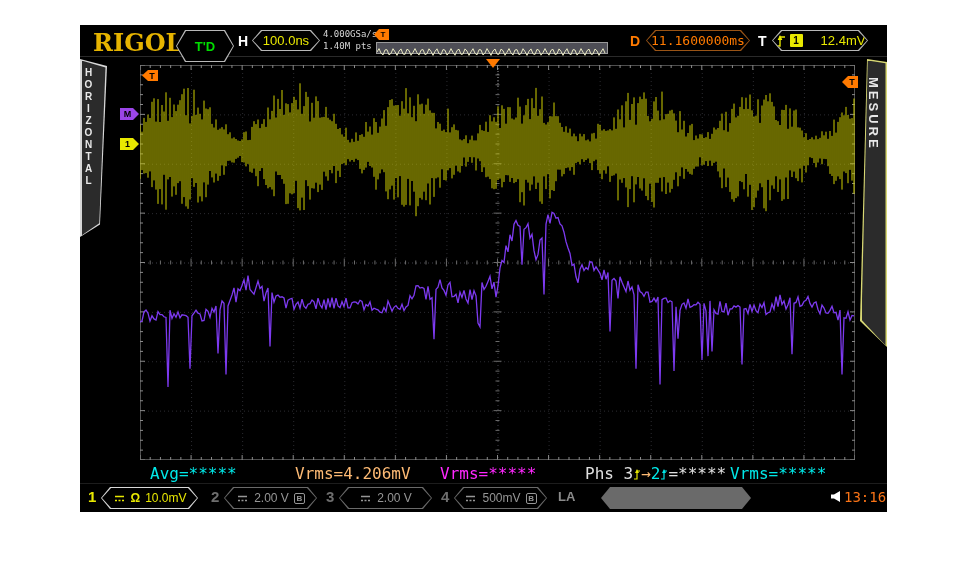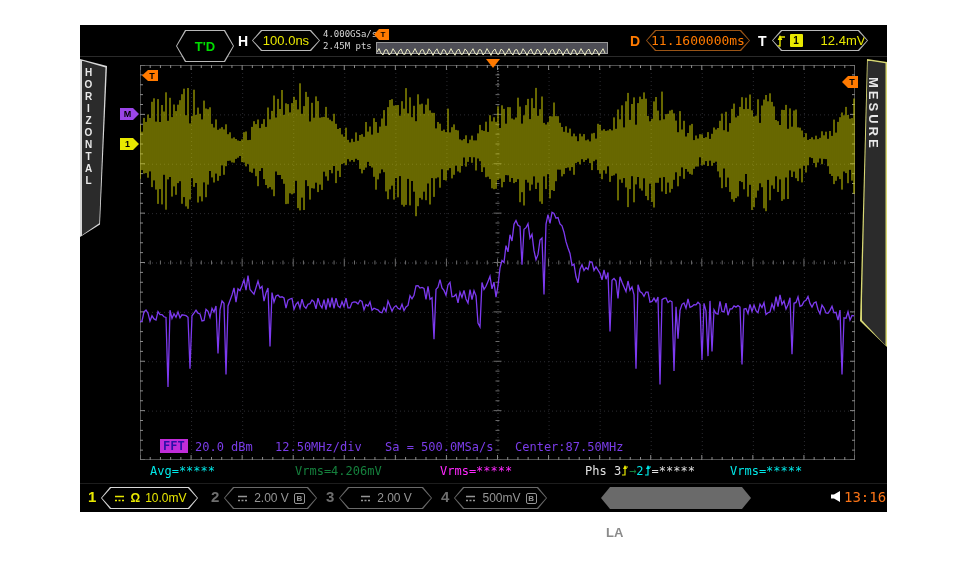--- a/index.html
+++ b/index.html
@@ -63,23 +63,23 @@
 
   
   .fft-row { position:absolute; left:0; top:414px; width:100%; height:18px;
         font-family:"DejaVu Sans Mono", monospace; font-size:12px; color:#7a3ce8; }
   .fft-badge { position:absolute; left:80px; top:0; background:#c02cd8; color:#2a10a8;
         font-weight:bold; padding:0 3px; font-size:12px; }
   .fft-row span.itm { position:absolute; top:1px; white-space:nowrap; }
 
   
   .meas-row { position:absolute; left:0; top:438px; width:100%; height:17px;
-        font-family:"DejaVu Sans Mono", monospace; font-size:12px; white-space:nowrap; }
+        font-family:"DejaVu Sans Mono", monospace; font-size:16px; white-space:nowrap; }
   .meas-row .m { position:absolute; top:1px; }
-  .c-cyan { color:#00e8e8; } .c-yel { color:#15803d; } .c-mag { color:#ff28ff; } .c-wht { color:#e0e0e0; }
+  .c-cyan { color:#00e8e8; } .c-yel { color:#fdba74; } .c-mag { color:#ff28ff; } .c-wht { color:#e0e0e0; }
   .edge-ico { display:inline-block; vertical-align:-1px; }
 
   
   .botbar { position:absolute; left:0; top:458px; width:100%; height:29px; background:#000;
         border-top:1px solid #1d1d1d; font-family:"Liberation Sans", sans-serif; }
   .chnum { position:absolute; top:4px; font-size:15px; font-weight:bold; color:#6e6e6e; }
   .chnum.on { color:#e8e800; }
   .chhex { position:absolute; top:3px; height:22px; }
   .chhex .hex-in { gap:5px; font-size:12px; }
   .chhex.on .hex-bg { background:#d8d8d8; } .chhex.on .hex-in { color:#e8e800; }
@@ -95,40 +95,41 @@
   .clock { position:absolute; left:764px; top:5px; color:#f97316; font-size:14px;
         font-family:"DejaVu Sans Mono", monospace; }
   .spk { position:absolute; left:749px; top:6px; }
 </style>
 </head>
 <body>
 
 <div class="scope">
 
   <div class="topbar">
+    <div class="logo">RIGOL</div>
 
     <div class="hex hex-silver" style="left:96px;top:5px;width:58px;height:32px;">
       <div class="hex-bg"></div>
         <div class="hex-in">
           <span class="statusv">T'D</span>
         </div>
     </div>
 
     <span class="toplabel" style="left:158px;">H</span>
 
     <div class="hex hex-silver" style="left:172px;top:5px;width:68px;height:21px;">
       <div class="hex-bg"></div>
         <div class="hex-in">
           <span class="tbval">100.0ns</span>
         </div>
     </div>
 
     <div class="srate">
       <div>4.000GSa/s</div>
-      <div>2.45M pts</div>
+      <div>1.40M pts</div>
     </div>
 
     <div class="record-flag">T</div>
     <div class="record-strip">
       <div class="inner"><svg id="strip-svg" width="230" height="10">
             <path d="M0 5L0 5.0L2 1.6L4 6.1L6 8.0L8 2.9L10 2.7L12 7.9L14 6.3L16 1.7L18 4.8L20 8.4L22 4.1L24 1.9L26 7.0L28 7.4L30 2.2L32 3.5L34 8.3L36 5.4L38 1.6L40 5.8L42 8.1L44 3.2L46 2.5L48 7.7L50 6.6L52 1.8L54 4.4L56 8.4L58 4.4L60 1.8L62 6.6L64 7.7L66 2.5L68 3.2L70 8.1L72 5.8L74 1.6L76 5.4L78 8.3L80 3.5L82 2.2L84 7.4L86 7.0L88 1.9L90 4.1L92 8.4L94 4.8L96 1.7L98 6.3L100 7.9L102 2.7L104 2.9L106 8.0L108 6.1L110 1.6L112 5.0L114 8.4L116 3.9L118 2.0L120 7.1L122 7.3L124 2.1L126 3.7L128 8.3L130 5.2L132 1.6L134 5.9L136 8.1L138 3.0L140 2.6L142 7.8L144 6.5L146 1.7L148 4.6L150 8.4L152 4.2L154 1.9L156 6.8L158 7.5L160 2.3L162 3.4L164 8.2L166 5.6L168 1.6L170 5.6L172 8.2L174 3.3L176 2.3L178 7.5L180 6.8L182 1.9L184 4.3L186 8.4L188 4.6L190 1.7L192 6.5L194 7.8L196 2.6L198 3.0L200 8.1L202 5.9L204 1.6L206 5.2L208 8.3L210 3.7L212 2.1L214 7.3L216 7.1L218 2.0L220 3.9L222 8.4L224 5.0L226 1.7L228 6.1" stroke="#e8e8c0" stroke-width="1" fill="none"></path>
           </svg></div>
     </div>
 
     <span class="toplabel dlabel" style="left:550px;">D</span>
@@ -527,27 +528,20 @@
       <path d="M0 59.6L0 113.9M2 66.7L2 105.1M4 52.9L4 108.6M6 56.9L6 108.1M8 49.5L8 112.7M10 53.0L10 106.4M12 36.8L12 122.1M14 33.3L14 115.4M16 56.6L16 124.6M18 34.1L18 138.9M20 57.0L20 124.1M22 40.0L22 139.4M24 46.5L24 109.8M26 27.3L26 144.7M28 55.8L28 114.4M30 32.8L30 112.0M32 52.1L32 131.6M34 39.5L34 121.4M36 46.1L36 129.8M38 39.7L38 118.1M40 35.2L40 116.2M42 29.2L42 138.8M44 23.7L44 132.1M46 50.2L46 141.4M48 23.0L48 143.8M50 58.4L50 134.5M52 50.9L52 113.2M54 24.7L54 121.9M56 49.9L56 118.0M58 42.6L58 137.5M60 48.8L60 131.4M62 54.4L62 136.4M64 35.6L64 117.4M66 43.5L66 132.2M68 44.2L68 119.6M70 42.3L70 106.0M72 58.9L72 112.4M74 62.5L74 117.5M76 54.4L76 108.6M78 64.8L78 115.8M80 63.6L80 110.9M82 62.2L82 100.4M84 64.4L84 109.8M86 59.3L86 101.2M88 69.2L88 95.9M90 67.3L90 95.7M92 73.4L92 97.4M94 72.4L94 97.7M96 74.0L96 93.9M98 75.5L98 92.7M100 76.0L100 91.0M102 74.4L102 97.1M104 67.2L104 97.5M106 66.5L106 101.4M108 75.1L108 98.9M110 74.9L110 106.8M112 61.9L112 107.8M114 56.2L114 103.6M116 59.1L116 111.2M118 54.5L118 121.2M120 63.1L120 106.0M122 58.9L122 103.1M124 54.2L124 114.1M126 61.9L126 120.0M128 42.5L128 123.3M130 54.3L130 122.1M132 45.9L132 124.5M134 30.5L134 131.2M136 52.5L136 106.5M138 33.9L138 110.0M140 44.0L140 110.0M142 25.0L142 114.1M144 49.9L144 118.8M146 38.3L146 139.1M148 39.1L148 138.8M150 47.4L150 128.3M152 38.1L152 129.3M154 31.8L154 128.1M156 34.9L156 115.8M158 44.4L158 143.1M160 18.3L160 145.4M162 48.8L162 132.6M164 41.1L164 145.0M166 26.9L166 115.2M168 31.9L168 121.1M170 56.5L170 134.6M172 37.8L172 123.2M174 52.7L174 123.6M176 31.4L176 117.7M178 36.1L178 127.1M180 52.7L180 119.6M182 52.2L182 124.9M184 51.9L184 106.7M186 41.9L186 111.4M188 52.8L188 115.7M190 54.7L190 105.0M192 56.2L192 108.3M194 48.8L194 101.0M196 58.8L196 118.1M198 64.0L198 105.8M200 63.0L200 112.0M202 69.4L202 99.1M204 71.7L204 98.2M206 62.7L206 100.2M208 74.9L208 94.2M210 77.4L210 96.6M212 73.8L212 95.0M214 76.8L214 96.8M216 67.4L216 93.8M218 75.8L218 95.1M220 70.0L220 103.9M222 69.2L222 108.4M224 71.8L224 104.9M226 57.0L226 102.6M228 66.6L228 96.9M230 61.5L230 101.0M232 69.6L232 102.5M234 53.2L234 111.8M236 57.0L236 124.7M238 67.8L238 114.4M240 61.6L240 108.4M242 53.5L242 104.4M244 45.1L244 107.2M246 60.8L246 126.4M248 42.1L248 134.2M250 35.0L250 124.4M252 34.2L252 120.7M254 40.6L254 134.6M256 40.2L256 113.1M258 40.0L258 132.3M260 50.7L260 111.1M262 36.2L262 139.8M264 43.7L264 141.6M266 23.1L266 139.9M268 48.3L268 113.9M270 32.3L270 140.4M272 52.2L272 116.0M274 40.8L274 126.7M276 56.2L276 151.2M278 29.3L278 141.2M280 39.4L280 132.9M282 38.7L282 134.6M284 48.8L284 126.7M286 39.7L286 135.2M288 33.6L288 118.5M290 45.4L290 139.5M292 47.8L292 113.1M294 47.9L294 131.9M296 63.4L296 113.4M298 57.0L298 112.4M300 58.7L300 122.7M302 65.8L302 104.3M304 64.6L304 115.0M306 67.1L306 115.5M308 43.6L308 105.3M310 67.4L310 103.1M312 62.2L312 113.4M314 59.4L314 109.8M316 64.9L316 100.7M318 65.4L318 106.4M320 74.4L320 107.6M322 75.3L322 101.0M324 74.1L324 92.5M326 70.3L326 101.6M328 78.2L328 96.9M330 74.7L330 92.1M332 70.6L332 97.8M334 75.4L334 92.3M336 75.4L336 105.5M338 68.4L338 93.5M340 59.9L340 96.2M342 65.2L342 107.0M344 65.9L344 102.3M346 56.7L346 112.2M348 66.9L348 111.7M350 50.2L350 114.1M352 56.4L352 123.3M354 52.3L354 124.2M356 56.8L356 123.8M358 41.3L358 115.0M360 63.0L360 113.6M362 40.3L362 122.3M364 43.9L364 117.0M366 58.7L366 110.1M368 42.1L368 110.3M370 42.2L370 116.9M372 53.5L372 113.0M374 54.5L374 118.1M376 52.5L376 117.0M378 32.7L378 114.2M380 41.6L380 137.2M382 58.6L382 127.2M384 50.3L384 140.5M386 40.1L386 114.8M388 33.9L388 117.6M390 54.1L390 125.6M392 33.2L392 119.6M394 43.1L394 111.4M396 22.9L396 124.0M398 50.8L398 117.7M400 44.2L400 136.5M402 31.5L402 138.9M404 57.9L404 111.4M406 59.5L406 124.1M408 57.2L408 109.2M410 51.1L410 133.4M412 51.4L412 125.1M414 37.5L414 126.0M416 51.1L416 116.2M418 51.2L418 104.6M420 57.8L420 104.7M422 62.0L422 111.4M424 66.8L424 109.1M426 61.3L426 103.1M428 67.7L428 102.5M430 63.6L430 105.7M432 71.3L432 102.1M434 68.6L434 109.8M436 71.3L436 98.1M438 76.2L438 96.9M440 68.7L440 99.4M442 71.4L442 94.2M444 69.1L444 96.9M446 75.3L446 95.0M448 74.5L448 93.5M450 76.4L450 98.1M452 68.5L452 105.1M454 67.9L454 96.2M456 73.6L456 94.7M458 58.8L458 105.1M460 59.8L460 108.6M462 65.5L462 114.2M464 64.2L464 105.3M466 65.9L466 108.7M468 65.4L468 101.3M470 64.1L470 116.9M472 65.4L472 110.9M474 52.4L474 110.3M476 63.8L476 108.6M478 44.5L478 135.4M480 54.3L480 114.5M482 40.3L482 117.8M484 62.4L484 113.1M486 36.3L486 122.4M488 27.9L488 142.1M490 54.9L490 124.1M492 39.0L492 111.2M494 32.4L494 137.3M496 59.7L496 119.4M498 38.1L498 112.0M500 31.7L500 123.5M502 34.1L502 125.6M504 27.4L504 113.3M506 33.7L506 131.0M508 51.0L508 135.2M510 56.3L510 118.7M512 53.8L512 136.9M514 36.4L514 142.5M516 32.0L516 117.8M518 45.6L518 117.8M520 55.3L520 112.8M522 26.6L522 126.5M524 54.3L524 112.1M526 49.1L526 129.0M528 48.8L528 117.6M530 45.6L530 127.5M532 44.8L532 123.9M534 48.4L534 114.8M536 55.6L536 107.3M538 67.2L538 121.3M540 46.1L540 111.2M542 64.5L542 102.4M544 55.8L544 113.8M546 71.5L546 104.0M548 68.0L548 106.7M550 60.3L550 108.9M552 58.9L552 109.7M554 75.1L554 103.8M556 70.5L556 101.6M558 73.5L558 101.5M560 69.2L560 92.3M562 69.4L562 100.4M564 73.0L564 99.7M566 72.2L566 96.1M568 67.1L568 101.0M570 73.9L570 95.7M572 68.8L572 100.8M574 62.5L574 97.9M576 64.5L576 96.7M578 63.0L578 106.4M580 55.8L580 112.4M582 48.6L582 123.2M584 65.2L584 103.5M586 46.8L586 122.1M588 66.7L588 112.6M590 58.1L590 126.9M592 43.9L592 134.3M594 38.6L594 136.8M596 52.4L596 133.1M598 50.8L598 131.4M600 41.9L600 116.1M602 32.2L602 117.1M604 44.1L604 124.3M606 32.7L606 109.0M608 43.9L608 131.7M610 29.5L610 119.8M612 45.3L612 145.0M614 51.5L614 142.2M616 50.7L616 132.7M618 34.3L618 125.6M620 57.9L620 118.3M622 40.5L622 122.2M624 34.6L624 143.3M626 30.0L626 146.2M628 36.3L628 114.9M630 28.3L630 135.2M632 36.9L632 120.4M634 41.4L634 123.8M636 55.0L636 111.3M638 56.2L638 127.0M640 60.0L640 114.4M642 44.8L642 135.9M644 45.0L644 134.3M646 39.9L646 112.5M648 63.8L648 134.0M650 43.4L650 105.4M652 61.7L652 112.0M654 45.5L654 106.6M656 44.5L656 113.2M658 62.3L658 116.1M660 62.7L660 103.6M662 65.5L662 117.4M664 72.3L664 100.7M666 68.2L666 107.5M668 74.9L668 100.3M670 74.0L670 92.3M672 72.3L672 93.1M674 74.4L674 98.0M676 70.7L676 102.3M678 74.1L678 97.5M680 72.8L680 93.5M682 66.3L682 99.2M684 70.3L684 93.9M686 66.7L686 94.1M688 73.8L688 101.2M690 66.0L690 108.9M692 70.9L692 111.0M694 54.6L694 119.1M696 67.6L696 115.8M698 56.9L698 111.4M700 52.2L700 114.1M702 47.5L702 124.6M704 50.3L704 106.5M706 41.9L706 108.1M708 50.0L708 118.2M710 53.7L710 104.9M712 53.1L712 115.6M714 33.5L714 128.8" stroke="#cfcf00" stroke-width="1" fill="none"></path>
       <path d="M0 257.0L2 256.0L4 246.8L6 245.1L8 248.2L10 256.1L12 250.8L14 253.9L16 255.1L18 246.6L20 249.5L22 249.6L24 251.8L26 252.4L28 321.9L30 245.2L32 253.4L34 248.7L36 252.3L38 247.0L40 252.8L42 249.8L44 250.1L46 250.7L48 252.3L50 303.7L52 250.8L54 248.1L56 245.2L58 248.2L60 249.0L62 256.0L64 255.5L66 244.4L68 246.4L70 252.3L72 243.3L74 247.0L76 241.0L78 288.5L80 244.9L82 236.0L84 238.3L86 309.6L88 241.0L90 235.6L92 230.0L94 222.9L96 237.1L98 223.9L100 225.7L102 220.5L104 214.8L106 225.2L108 210.5L110 224.5L112 226.9L114 229.2L116 222.6L118 216.0L120 223.5L122 221.5L124 236.1L126 228.0L128 223.0L130 281.5L132 227.6L134 237.1L136 231.0L138 230.1L140 232.3L142 231.8L144 233.0L146 243.2L148 235.2L150 234.0L152 233.4L154 244.2L156 239.4L158 237.1L160 243.2L162 234.1L164 241.2L166 243.3L168 239.2L170 238.7L172 235.0L174 236.9L176 243.9L178 233.2L180 239.8L182 242.9L184 234.6L186 244.7L188 233.3L190 242.4L192 232.7L194 243.3L196 233.2L198 240.9L200 242.6L202 236.7L204 241.7L206 233.2L208 242.9L210 242.9L212 237.7L214 237.0L216 237.2L218 239.0L220 235.3L222 236.5L224 244.9L226 239.6L228 241.0L230 236.9L232 245.3L234 243.2L236 244.1L238 244.9L240 247.2L242 247.8L244 242.5L246 246.5L248 236.0L250 241.0L252 246.1L254 242.3L256 240.6L258 243.3L260 244.4L262 239.2L264 245.7L266 242.0L268 240.4L270 230.7L272 233.8L274 230.3L276 220.9L278 220.7L280 223.1L282 222.5L284 223.5L286 234.4L288 221.4L290 234.3L292 232.7L294 274.3L296 224.4L298 222.1L300 214.7L302 222.9L304 225.4L306 230.2L308 219.9L310 217.3L312 231.8L314 231.3L316 229.2L318 237.9L320 227.1L322 232.5L324 225.3L326 234.0L328 238.0L330 224.6L332 234.6L334 225.8L336 230.8L338 258.1L340 261.9L342 217.5L344 224.4L346 221.3L348 216.4L350 211.2L352 223.8L354 217.2L356 232.1L358 220.8L360 202.9L362 195.5L364 197.4L366 180.7L368 186.9L370 169.8L372 176.0L374 159.3L376 155.5L378 160.2L380 161.4L382 199.6L384 164.3L386 162.7L388 158.6L390 173.2L392 169.3L394 185.7L396 194.7L398 189.4L400 175.1L402 173.1L404 229.4L406 159.2L408 149.7L410 158.4L412 147.3L414 148.5L416 153.2L418 152.5L420 159.0L422 160.9L424 167.2L426 176.7L428 183.0L430 188.5L432 200.5L434 199.2L436 211.8L438 217.7L440 204.3L442 199.8L444 205.5L446 202.5L448 204.5L450 196.8L452 197.1L454 205.4L456 201.8L458 205.2L460 208.3L462 214.8L464 205.0L466 214.2L468 207.4L470 266.5L472 215.3L474 213.5L476 216.1L478 233.5L480 211.8L482 217.3L484 222.0L486 226.6L488 216.0L490 225.2L492 222.0L494 229.9L496 303.8L498 219.8L500 226.5L502 227.9L504 231.4L506 227.1L508 227.2L510 237.2L512 236.4L514 233.1L516 236.9L518 231.9L520 319.4L522 234.7L524 233.4L526 232.9L528 237.4L530 235.7L532 236.8L534 306.1L536 241.8L538 273.7L540 245.4L542 239.3L544 237.9L546 243.2L548 234.0L550 242.4L552 241.4L554 239.7L556 239.9L558 237.3L560 239.3L562 295.0L564 238.3L566 246.0L568 291.1L570 235.9L572 286.5L574 244.8L576 248.5L578 249.2L580 236.3L582 246.5L584 247.0L586 238.2L588 250.2L590 244.0L592 243.9L594 240.9L596 242.1L598 240.6L600 242.0L602 299.5L604 244.0L606 243.5L608 248.5L610 239.3L612 246.5L614 240.1L616 245.6L618 247.6L620 239.2L622 242.6L624 237.7L626 249.4L628 247.7L630 247.0L632 238.9L634 244.3L636 231.7L638 241.7L640 229.8L642 239.4L644 235.9L646 244.0L648 239.8L650 232.7L652 289.3L654 238.3L656 237.4L658 231.8L660 241.4L662 240.4L664 236.5L666 235.4L668 231.5L670 238.4L672 242.0L674 237.9L676 237.0L678 244.5L680 248.7L682 240.2L684 243.1L686 248.0L688 248.3L690 245.3L692 241.3L694 247.8L696 247.3L698 255.2L700 245.1L702 309.6L704 252.9L706 253.3L708 246.8L710 255.0L712 250.4L714 250.9" stroke="#7d3af0" stroke-width="1.3" fill="none"></path>
     </svg>
 
   <div class="trig-pos"></div>
   <div class="edge-badge badge-left bg-orange" style="left:62px;top:45px;width:16px;height:11px;">T</div>
   <div class="edge-badge badge-right bg-purple" style="left:40px;top:83px;width:19px;height:12px;">M</div>
   <div class="edge-badge badge-right bg-yellow" style="left:40px;top:113px;width:19px;height:12px;">1</div>
   <div class="edge-badge badge-left bg-orange" style="left:762px;top:51px;width:16px;height:12px;">T</div>
 
-  <div class="fft-row">
-    <span class="fft-badge">FFT</span>
-    <span class="itm" style="left:115px;">20.0 dBm</span>
-    <span class="itm" style="left:195px;">12.50MHz/div</span>
-    <span class="itm" style="left:305px;">Sa = 500.0MSa/s</span>
-    <span class="itm" style="left:435px;">Center:87.50MHz</span>
-  </div>
 
   <div class="meas-row">
     <span class="m c-cyan" style="left:70px;">Avg=*****</span>
     <span class="m c-yel" style="left:215px;">Vrms=4.206mV</span>
     <span class="m c-mag" style="left:360px;">Vrms=*****</span>
     <span class="m c-wht" style="left:505px;">
       <span>Phs 3</span><svg class="edge-ico" width="8" height="11">
           <path d="M1,10 H4 V2 H7" stroke="#e8e800" stroke-width="1.2" fill="none"></path>
           <polygon points="4,0 2,4 6,4" fill="#e8e800"></polygon>
         </svg><span class="c-yel">→</span><span class="c-cyan">2</span><svg class="edge-ico" width="8" height="11">
@@ -603,21 +597,21 @@
       <div class="hex-in">
         <svg width="13" height="9">
           <line x1="2" y1="2.5" x2="11" y2="2.5" stroke="#969696" stroke-width="1.3"></line>
           <line x1="2" y1="6.5" x2="11" y2="6.5" stroke="#969696" stroke-width="1.3" stroke-dasharray="2 1.5"></line>
         </svg>
         <span>500mV</span>
         <span class="bw-badge">B</span>
       </div>
     </div>
 
-    <span class="la-label" style="left:526px;margin-top:36px;">LA</span>
+    <span class="la-label" style="left:478px;">LA</span>
     <div class="chhex hex off" style="left:521px;width:150px;">
       <div class="hex-bg"></div>
       <div class="hex-in" style="position:relative;">
         <div class="la-bits" id="la-bits">
             <span class="la-bit"></span>
             <span class="la-bit"></span>
             <span class="la-bit"></span>
             <span class="la-bit"></span>
             <span class="la-gap"></span>
             <span class="la-bit"></span>

